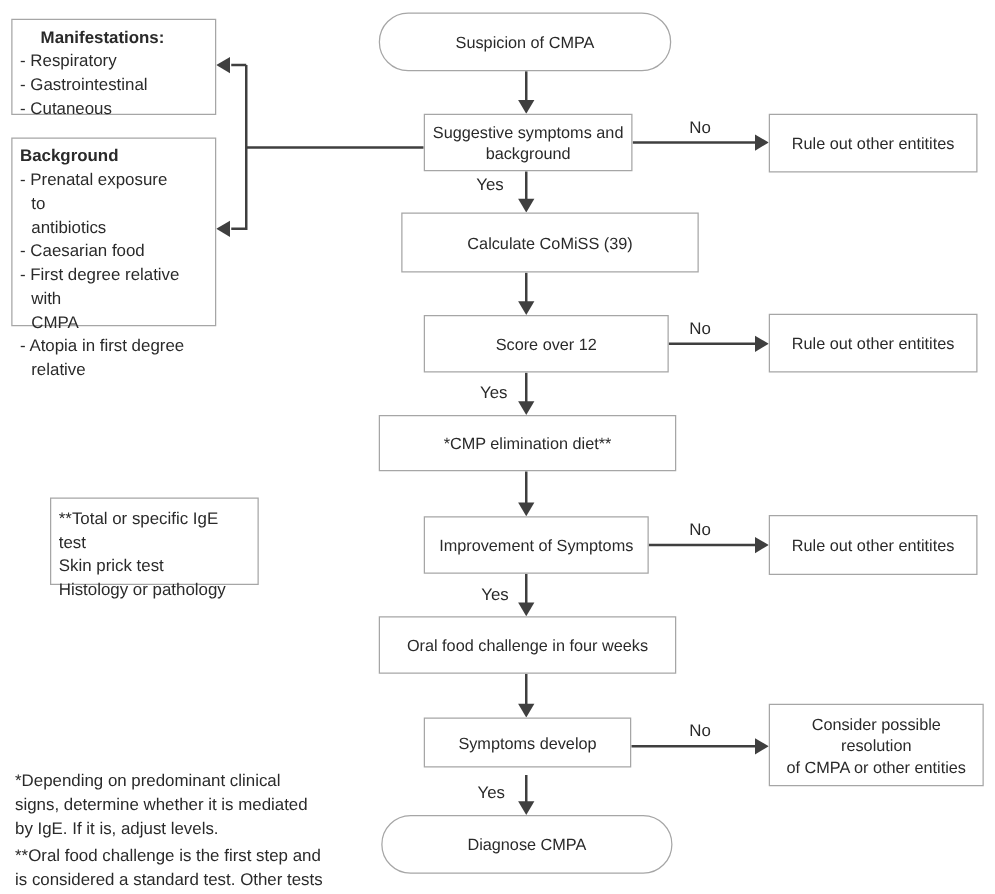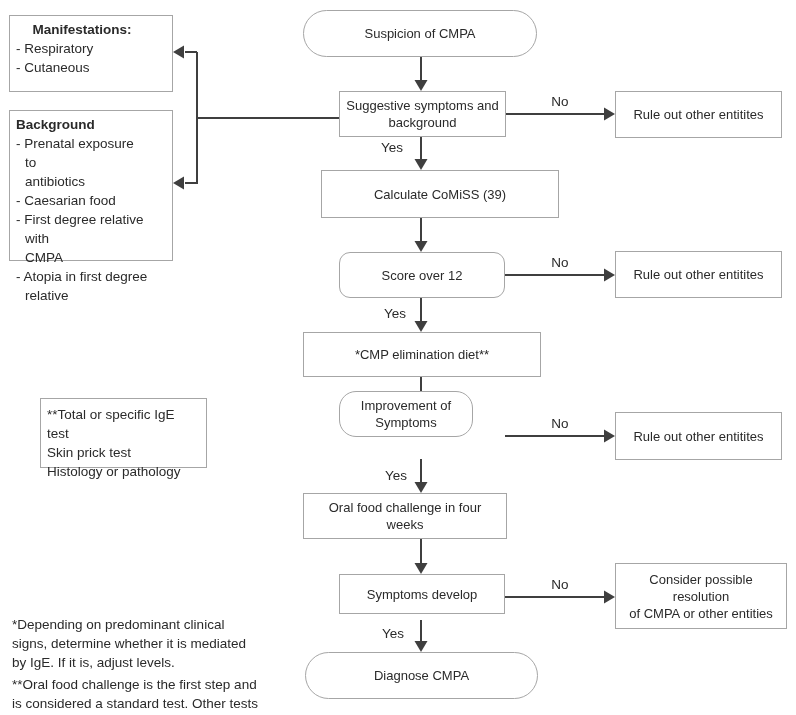--- a/index.html
+++ b/index.html
@@ -88,24 +88,24 @@
       <polygon points="604,590.5 604,603.5 615,597"></polygon>
       <polygon points="184,45.5 184,58.5 173,52"></polygon>
       <polygon points="184,176.5 184,189.5 173,183"></polygon>
     </g>
   </svg>
 
   <div class="box stadium" style="left:303px;top:10px;width:234px;height:47px;">Suspicion of CMPA</div>
   <div class="box" style="left:339px;top:91px;width:167px;height:46px;">Suggestive symptoms and
 background</div>
   <div class="box" style="left:321px;top:170px;width:238px;height:48px;">Calculate CoMiSS (39)</div>
-  <div class="box" style="left:339px;top:252px;width:166px;height:46px;border-radius:11px;">Score over 12</div>
+  <div class="box" style="left:339px;top:252px;width:196px;height:46px;">Score over 12</div>
   <div class="box" style="left:303px;top:332px;width:238px;height:45px;">*CMP elimination diet**</div>
-  <div class="box" style="left:339px;top:391px;width:134px;height:46px;border-radius:17px;">Improvement of Symptoms</div>
-  <div class="box" style="left:303px;top:493px;width:204px;height:46px;">Oral food challenge in four weeks</div>
+  <div class="box" style="left:339px;top:413px;width:180px;height:46px;">Improvement of Symptoms</div>
+  <div class="box" style="left:303px;top:493px;width:238px;height:46px;">Oral food challenge in four weeks</div>
   <div class="box" style="left:339px;top:574px;width:166px;height:33px;">Symptoms develop</div>
   <div class="box stadium" style="left:305px;top:652px;width:233px;height:47px;">Diagnose CMPA</div>
 
   <div class="box" style="left:615px;top:91px;width:167px;height:47px;">Rule out other entitites</div>
   <div class="box" style="left:615px;top:251px;width:167px;height:47px;">Rule out other entitites</div>
   <div class="box" style="left:615px;top:412px;width:167px;height:48px;">Rule out other entitites</div>
   <div class="box" style="left:615px;top:563px;width:172px;height:66px;">Consider possible resolution
 of CMPA or other entities</div>
 
   <div class="edge-label" style="left:372px;top:140px;">Yes</div>
@@ -113,20 +113,21 @@
   <div class="edge-label" style="left:376px;top:468px;">Yes</div>
   <div class="edge-label" style="left:373px;top:626px;">Yes</div>
   <div class="edge-label" style="left:540px;top:94px;">No</div>
   <div class="edge-label" style="left:540px;top:255px;">No</div>
   <div class="edge-label" style="left:540px;top:416px;">No</div>
   <div class="edge-label" style="left:540px;top:577px;">No</div>
 
   <div class="note-box" style="left:9px;top:15px;width:164px;height:77px;">
     <div class="note-title center">Manifestations:</div>
     <div class="list-item">- Respiratory</div>
+    <div class="list-item">- Gastrointestinal</div>
     <div class="list-item">- Cutaneous</div>
   </div>
 
   <div class="note-box" style="left:9px;top:110px;width:164px;height:151px;">
     <div class="note-title">Background</div>
     <div class="list-item">- Prenatal exposure to
 antibiotics</div>
     <div class="list-item">- Caesarian food</div>
     <div class="list-item">- First degree relative with
 CMPA</div>

